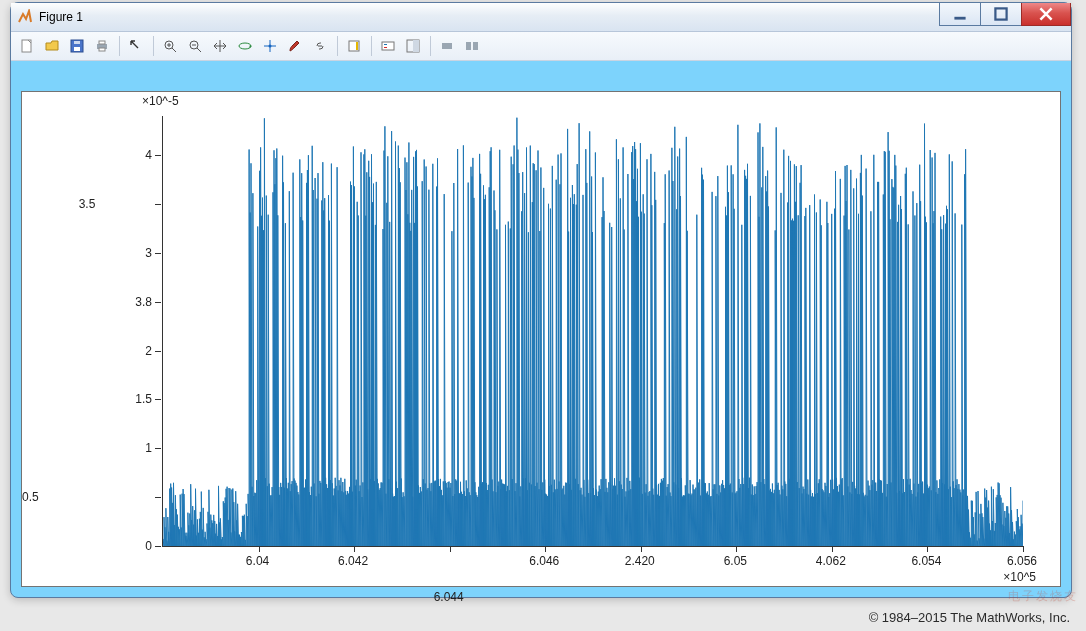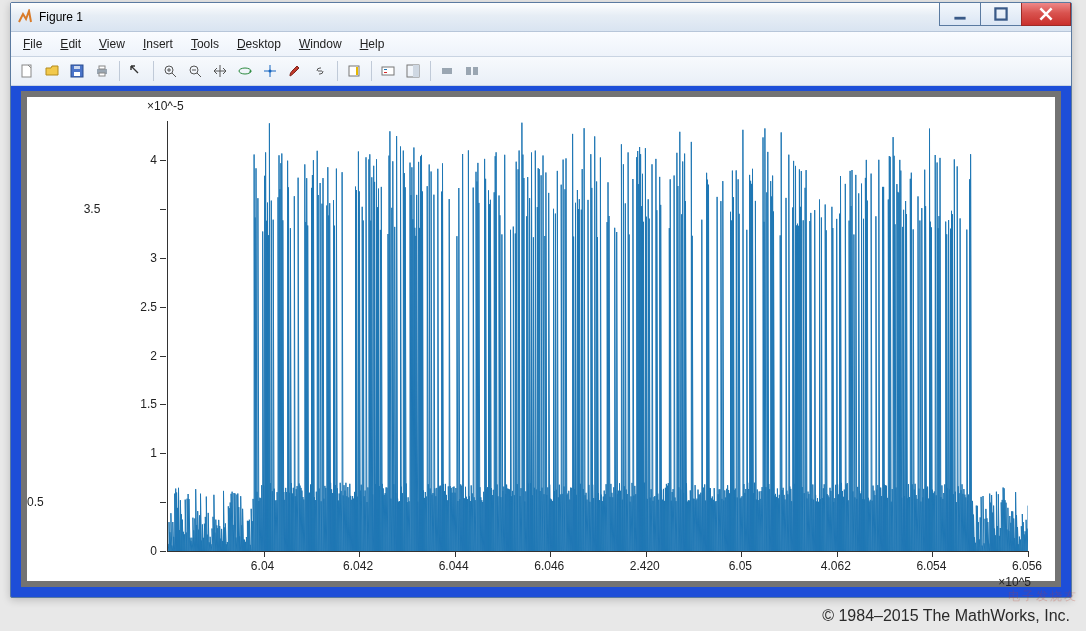--- a/index.html
+++ b/index.html
@@ -1,36 +1,36 @@
 <!DOCTYPE html>
 <html><head>
 <meta charset="utf-8">
 <style>
   html,body{margin:0;padding:0;font-family:"Segoe UI",Tahoma,sans-serif;font-size:12px;background:#e8e8e8;width:1086px;height:631px;overflow:hidden}
-  .window{position:absolute;left:10px;top:2px;width:1060px;height:594px;background:#1d4ed8;border:1px solid #5a7aa0;border-radius:2px;box-shadow:0 2px 8px rgba(0,0,0,.2)}
+  .window{position:absolute;left:10px;top:2px;width:1060px;height:594px;background:#7dd3fc;border:1px solid #5a7aa0;border-radius:8px;box-shadow:0 2px 8px rgba(0,0,0,.2)}
   .titlebar{height:28px;background:linear-gradient(#fdfefe,#e6edf5 45%,#d9e4f1);border-bottom:1px solid #b7c6d9;display:flex;align-items:center;position:relative}
   .titlebar .appicon{width:16px;height:16px;margin:0 6px}
   .titlebar .title{color:#000}
   .winbtns{position:absolute;right:0;top:0;display:flex}
   .winbtn{width:40px;height:22px;border:1px solid #5a7aa0;border-top:none;background:linear-gradient(#f3f7fc,#dbe6f4);display:flex;align-items:center;justify-content:center;margin-left:-1px}
   .winbtn.close{width:48px;background:linear-gradient(#e88,#d9534f 45%,#c9302c);border-color:#9c2b27}
   .menubar{height:24px;background:linear-gradient(#fafcff,#eef3fa);border-bottom:1px solid #c9d4e2;display:flex;align-items:center;padding:0 4px;gap:2px}
   .menuitem{padding:2px 8px;color:#222;cursor:default}
   .menuitem u{text-decoration:underline}
   .toolbar{height:28px;background:linear-gradient(#f7fafd,#e9eff7);border-bottom:1px solid #c9d4e2;display:flex;align-items:center;padding:0 4px;gap:0}
   .tbtn{width:22px;height:22px;border:1px solid transparent;display:flex;align-items:center;justify-content:center;margin-right:1px;border-radius:2px}
   .tsep{width:1px;height:20px;background:#c0cad8;margin:0 4px}
-  .plotarea{position:absolute;left:10px;top:88px;right:10px;bottom:10px;background:#fff;border:6px solid #737373}
+  .plotarea{position:absolute;left:10px;top:88px;right:10px;bottom:10px;background:#fff;border:1px solid #737373}
   .axes{position:absolute;left:140px;top:24px;width:860px;height:430px;border:1px solid #333;border-top:none;border-right:none}
   .ytick{position:absolute;left:-8px;width:6px;height:1px;background:#333}
   .ylab{position:absolute;right:870px;transform:translateY(-50%);color:#222}
   .xtick{position:absolute;bottom:-6px;width:1px;height:6px;background:#333}
   .xlab{position:absolute;top:462px;transform:translateX(-50%);color:#222}
   .mult{position:absolute;color:#222}
-  .copyright{position:absolute;right:16px;bottom:6px;color:#2a2a2a;font-size:16px}
+  .copyright{position:absolute;right:16px;bottom:6px;color:#2a2a2a;font-size:13px}
   .wm{position:absolute;right:8px;bottom:26px;color:rgba(200,60,40,.25);font-size:12px;font-family:sans-serif;letter-spacing:2px}
   svg.line{position:absolute;left:0;top:0;width:100%;height:100%}
   
   .ic{width:14px;height:14px}
 </style>
 </head>
 <body>
 
 <div class="window">
 
@@ -51,30 +51,20 @@
           </svg>
       </div>
       <div class="winbtn close">
         <svg class="ic" viewBox="0 0 10 10">
             <path d="M1 1 L9 9 M9 1 L1 9" stroke="#fff" stroke-width="1.8"></path>
           </svg>
       </div>
     </div>
   </div>
 
-  <div class="menubar">
-    <span class="menuitem"><u>F</u><span></span>ile</span>
-    <span class="menuitem"><u>E</u>dit</span>
-    <span class="menuitem"><u>V</u>iew</span>
-    <span class="menuitem"><u>I</u>nsert</span>
-    <span class="menuitem"><u>T</u>ools</span>
-    <span class="menuitem"><u>D</u>esktop</span>
-    <span class="menuitem"><u>W</u>indow</span>
-    <span class="menuitem"><u>H</u>elp</span>
-  </div>
 
   <div class="toolbar">
     <div class="tbtn">
         <svg class="ic" viewBox="0 0 14 14">
           <rect x="2" y="1" width="9" height="12" fill="#fff" stroke="#888"></rect>
           <path d="M8 1 L11 4" stroke="#888"></path>
         </svg>
       </div>
     <div class="tbtn">
         <svg class="ic" viewBox="0 0 14 14">
@@ -203,27 +193,27 @@
         <div class="xtick" style="left: 668.889px;"></div>
         <div class="xtick" style="left: 764.444px;"></div>
         <div class="xtick" style="left: 860px;"></div>
       </div>
     <div class="mult" style="right:24px;top:478px">×10^5</div>
   <div class="ylab" style="top: 454px; left: 0px; width: 130px; text-align: right;">0</div>
       <div class="ylab" style="top: 405.136px; left: 0px; width: 130px; text-align: left;">0.5</div>
       <div class="ylab" style="top: 356.273px; left: 0px; width: 130px; text-align: right;">1</div>
       <div class="ylab" style="top: 307.409px; left: 0px; width: 130px; text-align: right;">1.5</div>
       <div class="ylab" style="top: 258.545px; left: 0px; width: 130px; text-align: right;">2</div>
-      <div class="ylab" style="top: 209.682px; left: 0px; width: 130px; text-align: right;">2.5</div>
+      <div class="ylab" style="top: 209.682px; left: 0px; width: 130px; text-align: right;">3.8</div>
       <div class="ylab" style="top: 160.818px; left: 0px; width: 130px; text-align: right;">3</div>
       <div class="ylab" style="top: 111.955px; left: 0px; width: 130px; text-align: center;">3.5</div>
       <div class="ylab" style="top: 63.0909px; left: 0px; width: 130px; text-align: right;">4</div>
       <div class="xlab" style="left: 235.556px;">6.04</div>
       <div class="xlab" style="left: 331.111px;">6.042</div>
-      <div class="xlab" style="left: 426.667px;">6.044</div>
+      <div class="xlab" style="left: 426.667px; margin-top: 36px;">6.044</div>
       <div class="xlab" style="left: 522.222px; text-align: right;">6.046</div>
       <div class="xlab" style="left: 617.778px;">2.420</div>
       <div class="xlab" style="left: 713.333px;">6.05</div>
       <div class="xlab" style="left: 808.889px;">4.062</div>
       <div class="xlab" style="left: 904.444px;">6.054</div>
       <div class="xlab" style="left: 1000px;">6.056</div>
     </div>
 </div>
 
 <div class="wm">电子发烧友</div>

